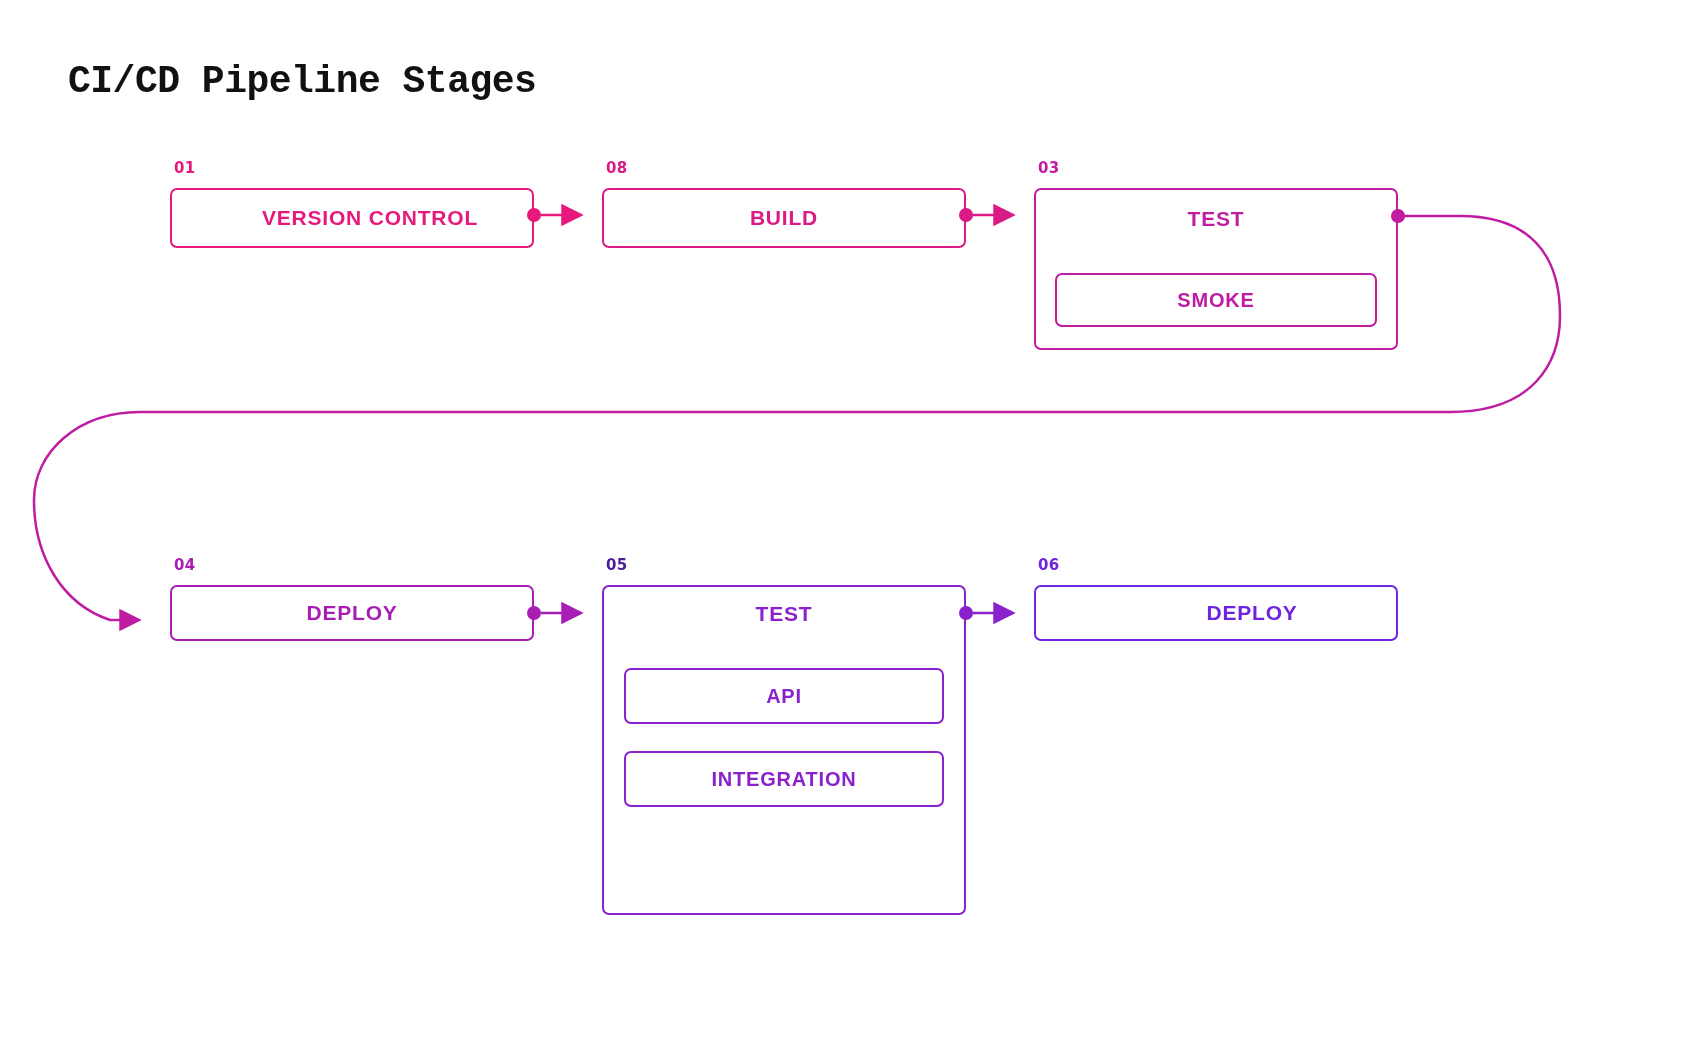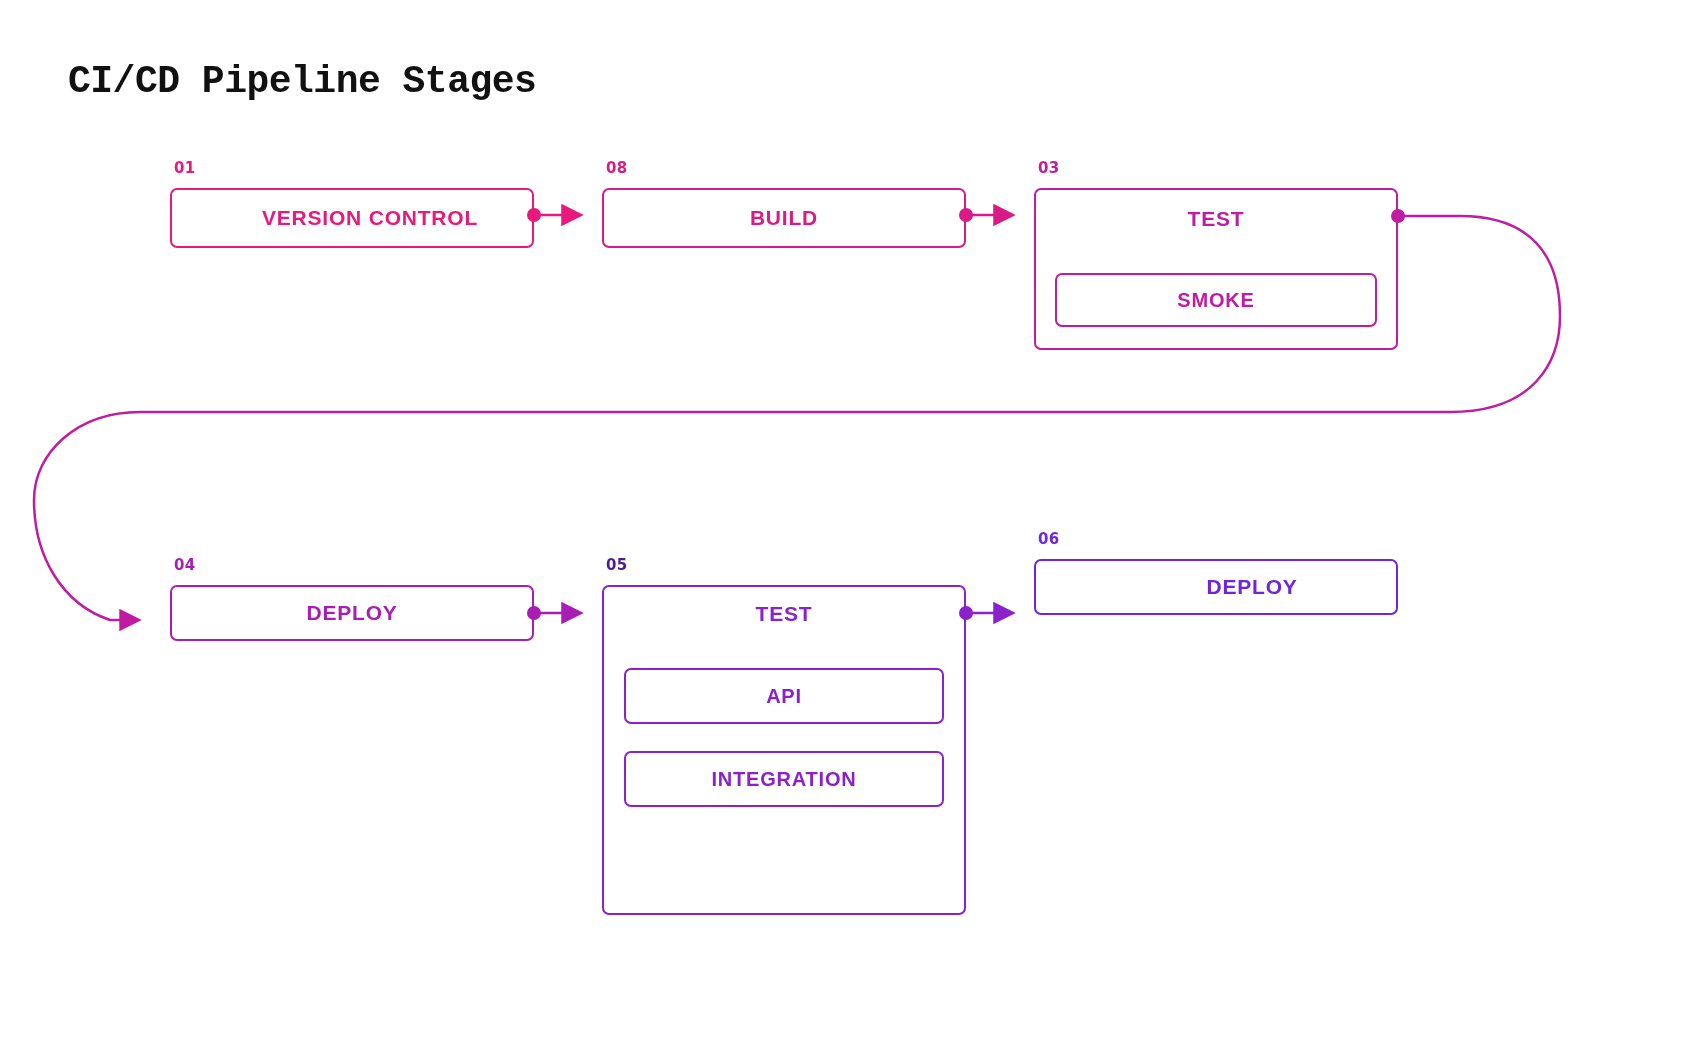--- a/index.html
+++ b/index.html
@@ -169,19 +169,19 @@
     <div class="stage-box" style="width:364px; height:330px; border-color:#8a21cc;"></div>
     <div class="stage-label" style="top:17px; color:#8a21cc;">TEST</div>
     <div class="sub-box" style="left:22px; top:83px; width:320px; height:56px; border-color:#8a21cc;">
       <span class="sub-label" style="color:#8a21cc;">API</span>
     </div>
     <div class="sub-box" style="left:22px; top:166px; width:320px; height:56px; border-color:#8a21cc;">
       <span class="sub-label" style="color:#8a21cc;">INTEGRATION</span>
     </div>
   </div>
 
-  <div class="stage" style="left:1034px; top:559px; width:436px; height:56px;">
+  <div class="stage" style="left:1034px; top:585px; width:436px; height:56px;">
     <div class="stage-num" style="color:#6f24e0;">06</div>
     <div class="stage-box" style="width:364px; height:56px; border-color:#6f24e0;"></div>
     <div class="stage-label" style="top:16px; color:#6f24e0;">DEPLOY</div>
   </div>
 
 </div>
 
 </body></html>

